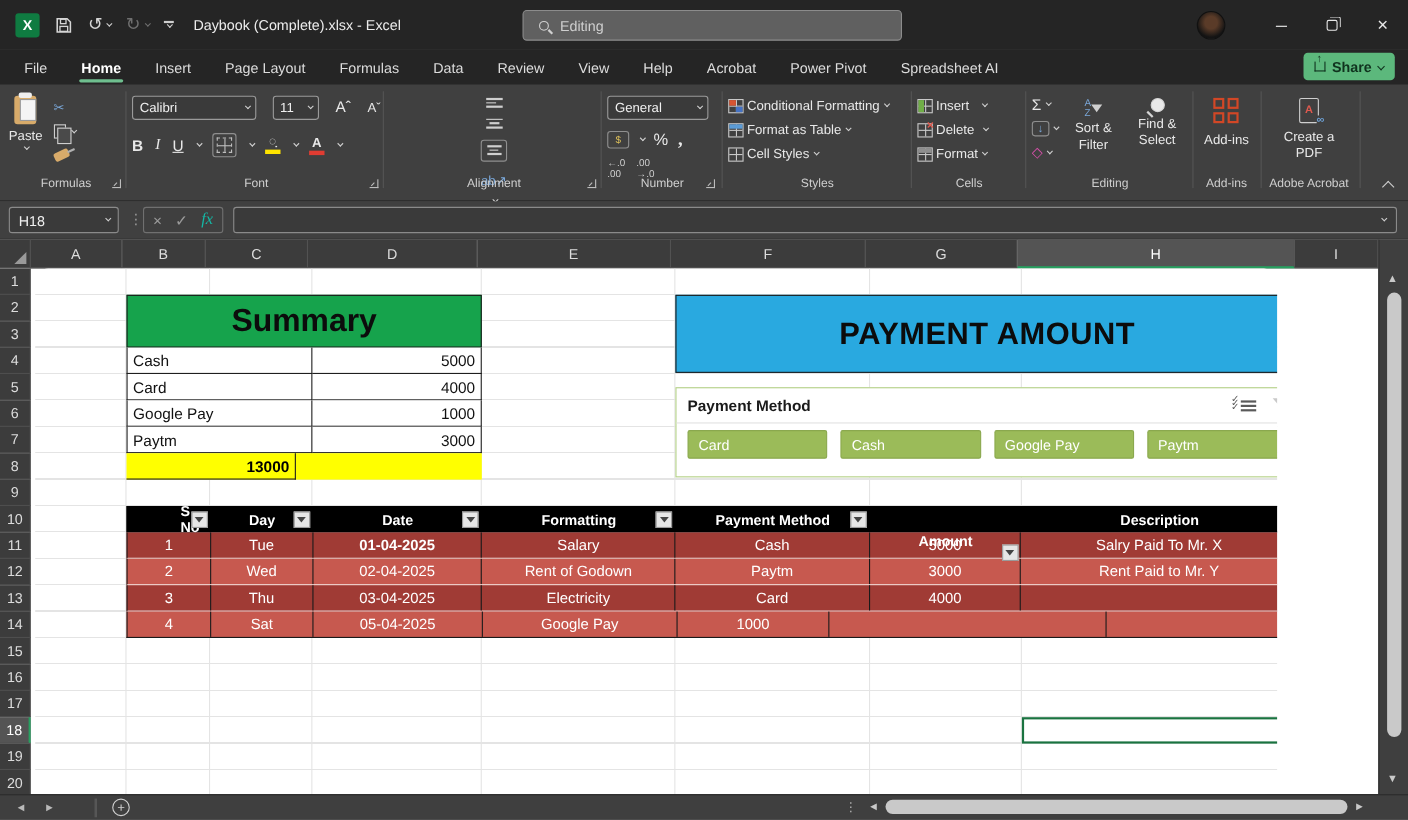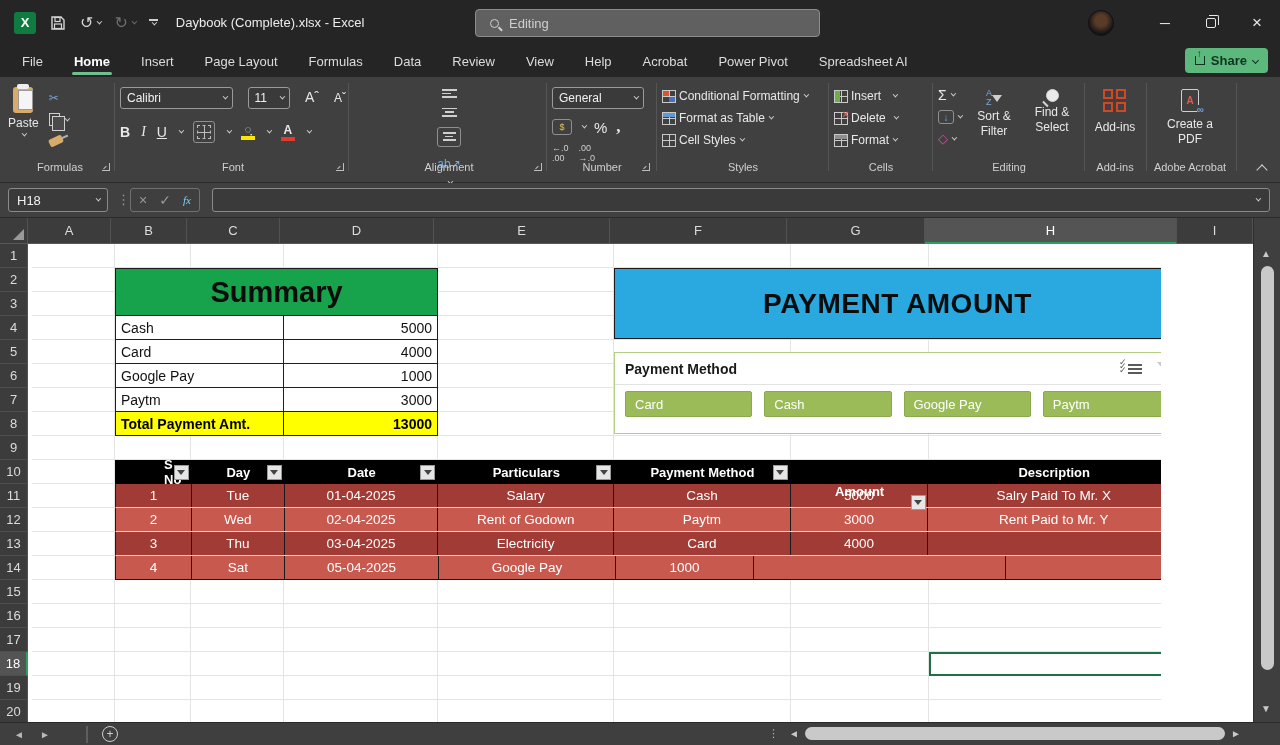--- a/index.html
+++ b/index.html
@@ -84,21 +84,21 @@
   .pdf-ic { width:18px; height:23px; border:1.4px solid #cfcfcf; border-radius:2px; position:relative; display:flex; align-items:center; justify-content:center; color:#e05a4f; font-weight:bold; font-size:10px; }
   .pdf-ic::after { content:"∞"; position:absolute; right:-6px; bottom:-4px; color:#6da2d8; font-size:10px; background:#404040; line-height:1; }
   .collapse-chev { position:absolute; right:14px; bottom:8px; width:8px; height:8px; border-left:1.6px solid #cfcfcf; border-top:1.6px solid #cfcfcf; transform:rotate(45deg); }
 
   
   .formulabar { position:absolute; left:0; top:183px; width:1280px; height:35px; background:#404040; border-bottom:1px solid #2b2b2b; }
   .namebox { position:absolute; left:8px; top:5px; width:100px; height:24px; background:#3a3a3a; border:1px solid #8a8a8a; border-radius:3px; display:flex; align-items:center; justify-content:space-between; padding:0 8px; font-size:13px; color:#f0f0f0; }
   .fb-dots { position:absolute; left:117px; top:9px; color:#9a9a9a; font-size:13px; letter-spacing:0; }
   .fb-btns { position:absolute; left:130px; top:5px; height:24px; display:flex; align-items:center; gap:12px; padding:0 8px; border:1px solid #707070; border-radius:3px; background:#3f3f3f; }
   .fb-x, .fb-check { color:#9a9a9a; font-size:14px; }
-  .fb-fx { font-family:"Liberation Serif",serif; font-style:italic; font-size:11px; color:#7dd3fc; }
+  .fb-fx { font-family:"Liberation Serif",serif; font-style:italic; font-size:15px; color:#14b8a6; }
   .fb-input { position:absolute; left:212px; top:5px; width:1058px; height:24px; background:#3a3a3a; border:1px solid #8a8a8a; border-radius:3px; display:flex; align-items:center; justify-content:flex-end; padding:0 10px; }
 
   
   .sheet { position:absolute; left:0; top:218px; width:1280px; height:504px; background:#fff; }
   .corner { position:absolute; left:0; top:0; width:28px; height:26px; background:#3c3c3c; border-right:1px solid #525252; border-bottom:1px solid #585858; }
   .corner::after { content:""; position:absolute; right:3px; bottom:3px; width:0; height:0; border-left:11px solid transparent; border-bottom:11px solid #9a9a9a; }
   .colheaders { position:absolute; left:28px; top:0; height:26px; display:flex; }
   .colh { height:26px; background:#3c3c3c; color:#dcdcdc; font-size:13px; display:flex; align-items:center; justify-content:center; border-right:1px solid #525252; border-bottom:1px solid #585858; }
   .colh.sel { background:#545454; color:#fff; border-bottom:2px solid #27a060; }
   .rowheaders { position:absolute; left:0; top:26px; width:28px; height:478px; overflow:hidden; }
@@ -533,21 +533,20 @@
           <div class="sumrow" style="top: 120px;">
             <div class="sumlabel">Google Pay</div>
             <div class="sumvalue">1000</div>
           </div>
           <div class="sumrow" style="top: 144px;">
             <div class="sumlabel">Paytm</div>
             <div class="sumvalue">3000</div>
           </div>
         </div>
       <div class="totalrow">
-        <div class="sumlabel">Total Payment Amt.</div>
         <div class="sumvalue">13000</div>
       </div>
 
       <div class="banner">PAYMENT AMOUNT</div>
 
       <div class="slicer">
         <div class="slicer-head">
           <span class="slicer-title">Payment Method</span>
           <span class="slicer-icons">
             <span class="ms-icon">
@@ -580,21 +579,21 @@
                 <span class="filterarrow"></span>
               </span>
             </div>
             <div class="thcell" style="width: 154px;">
               <span class="thlabel">Date</span>
               <span class="filterbtn">
                 <span class="filterarrow"></span>
               </span>
             </div>
             <div class="thcell" style="width: 176px;">
-              <span class="thlabel">Particulars</span>
+              <span class="thlabel">Formatting</span>
               <span class="filterbtn">
                 <span class="filterarrow"></span>
               </span>
             </div>
             <div class="thcell" style="width: 177px;">
               <span class="thlabel">Payment Method</span>
               <span class="filterbtn">
                 <span class="filterarrow"></span>
               </span>
             </div>
@@ -608,21 +607,21 @@
               <span class="thlabel">Description</span>
               <span class="filterbtn">
                 <span class="filterarrow"></span>
               </span>
             </div>
           </div>
         <div id="table-body">
             <div class="trow" style="background: rgb(160, 59, 53);">
               <div class="tcell" style="width: 76px;">1</div>
               <div class="tcell" style="width: 93px;">Tue</div>
-              <div class="tcell" style="width: 154px;">01-04-2025</div>
+              <div class="tcell" style="width: 154px; font-weight: bold;">01-04-2025</div>
               <div class="tcell" style="width: 176px;">Salary</div>
               <div class="tcell" style="width: 177px;">Cash</div>
               <div class="tcell" style="width: 138px;">5000</div>
               <div class="tcell" style="width: 252px;">Salry Paid To Mr. X</div>
             </div>
             <div class="trow" style="background: rgb(199, 89, 79);">
               <div class="tcell" style="width: 76px;">2</div>
               <div class="tcell" style="width: 93px;">Wed</div>
               <div class="tcell" style="width: 154px;">02-04-2025</div>
               <div class="tcell" style="width: 176px;">Rent of Godown</div>

